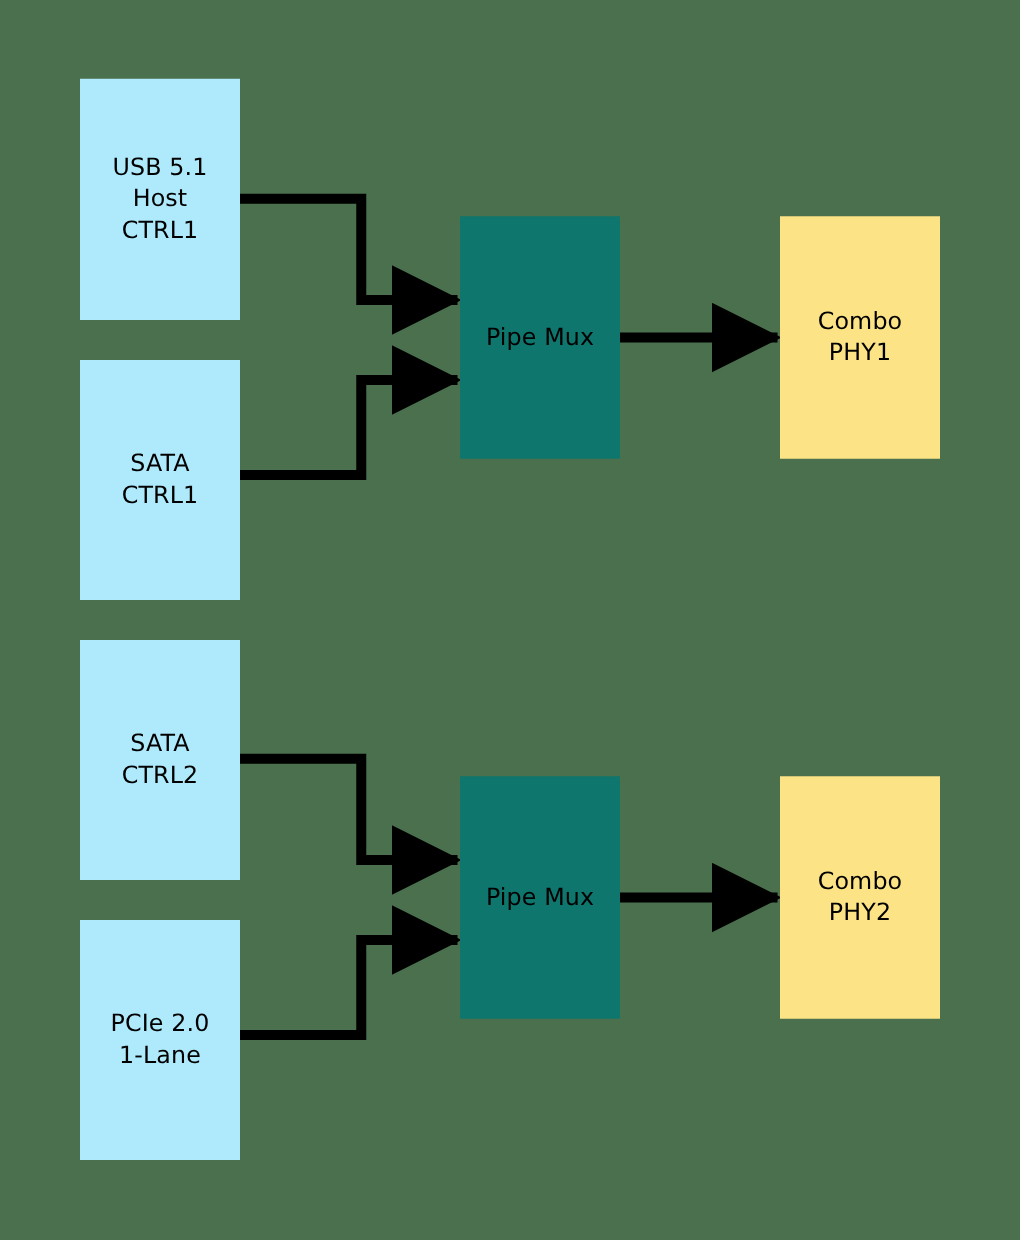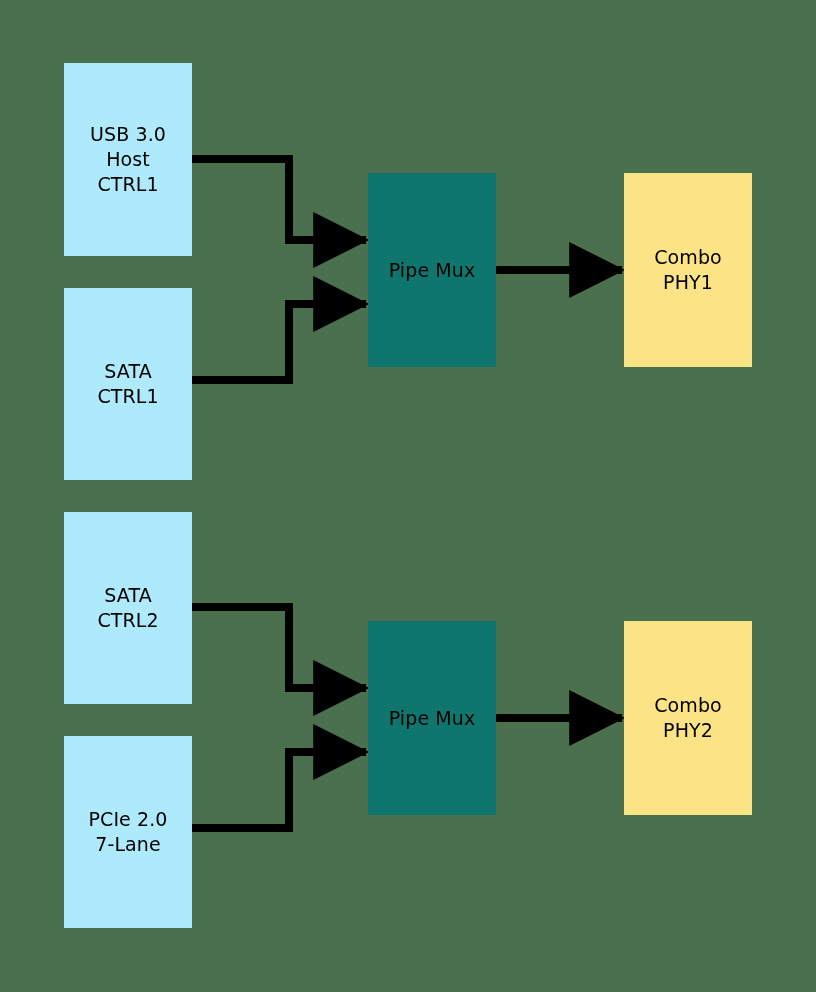--- a/index.html
+++ b/index.html
@@ -58,29 +58,29 @@
         <path d="M 192 159 L 289 159 L 289 240 L 366 240" fill="none" stroke="#000000" stroke-width="8" stroke-linecap="butt" stroke-linejoin="miter" marker-end="url(#arrowhead)"></path>
         <path d="M 192 380 L 289 380 L 289 304 L 366 304" fill="none" stroke="#000000" stroke-width="8" stroke-linecap="butt" stroke-linejoin="miter" marker-end="url(#arrowhead)"></path>
         <path d="M 496 270 L 622 270" fill="none" stroke="#000000" stroke-width="8" stroke-linecap="butt" stroke-linejoin="miter" marker-end="url(#arrowhead)"></path>
         <path d="M 192 607 L 289 607 L 289 688 L 366 688" fill="none" stroke="#000000" stroke-width="8" stroke-linecap="butt" stroke-linejoin="miter" marker-end="url(#arrowhead)"></path>
         <path d="M 192 828 L 289 828 L 289 752 L 366 752" fill="none" stroke="#000000" stroke-width="8" stroke-linecap="butt" stroke-linejoin="miter" marker-end="url(#arrowhead)"></path>
         <path d="M 496 718 L 622 718" fill="none" stroke="#000000" stroke-width="8" stroke-linecap="butt" stroke-linejoin="miter" marker-end="url(#arrowhead)"></path>
       </g>
   </svg>
 
   <div id="node-layer">
-      <div class="node ctrl" style="left: 64px; top: 63px; width: 128px; height: 193px;">USB 3.0
+      <div class="node ctrl" style="left: 64px; top: 63px; width: 128px; height: 193px;">USB 5.1
 Host
 CTRL1</div>
       <div class="node ctrl" style="left: 64px; top: 288px; width: 128px; height: 192px;">SATA
 CTRL1</div>
       <div class="node ctrl" style="left: 64px; top: 512px; width: 128px; height: 192px;">SATA
 CTRL2</div>
       <div class="node ctrl" style="left: 64px; top: 736px; width: 128px; height: 192px;">PCIe 2.0
-7-Lane</div>
+1-Lane</div>
       <div class="node mux" style="left: 368px; top: 173px; width: 128px; height: 194px;">Pipe Mux</div>
       <div class="node mux" style="left: 368px; top: 621px; width: 128px; height: 194px;">Pipe Mux</div>
       <div class="node phy" style="left: 624px; top: 173px; width: 128px; height: 194px;">Combo
 PHY1</div>
       <div class="node phy" style="left: 624px; top: 621px; width: 128px; height: 194px;">Combo
 PHY2</div>
     </div>
 
 </div>
 

